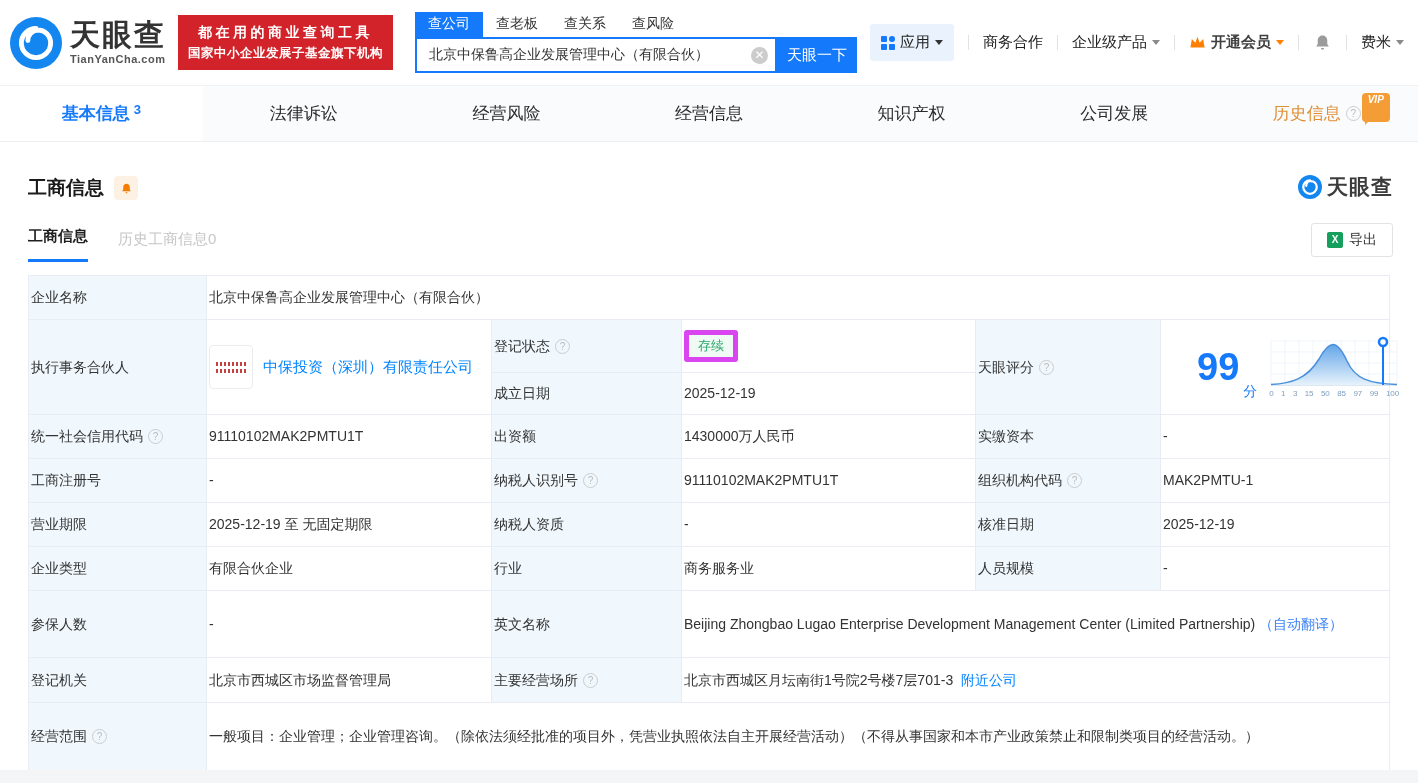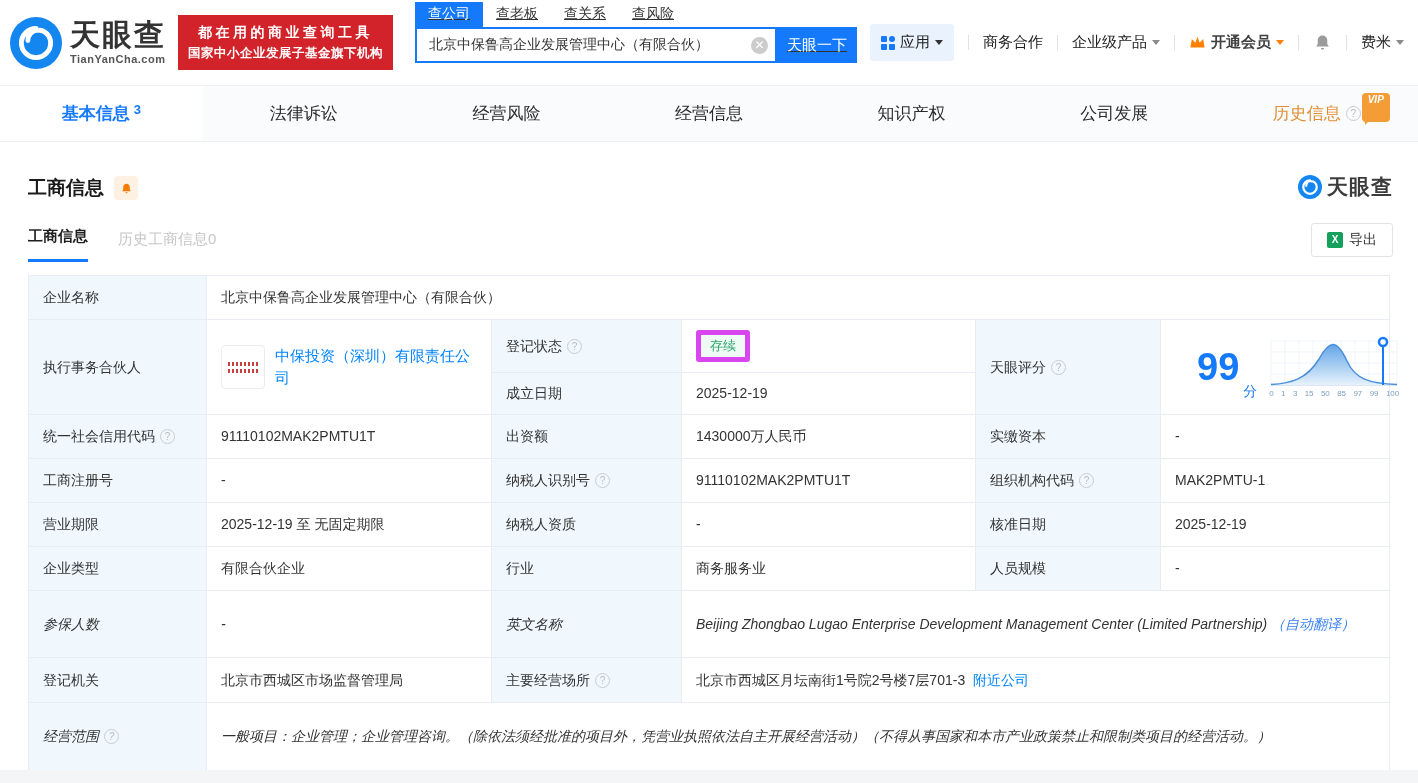--- a/index.html
+++ b/index.html
@@ -11,21 +11,21 @@
   
   .topbar { height:85px; display:flex; align-items:center; padding:0 14px 0 10px; background:#fff; }
   .logo { display:flex; align-items:center; gap:8px; cursor:pointer; }
   .logo-mark { width:52px; height:52px; flex:0 0 auto; }
   .logo-text { display:flex; flex-direction:column; line-height:1; }
   .logo-title { font-size:30px; font-weight:bold; color:#333; letter-spacing:2px; }
   .logo-domain { font-size:11px; color:#555; font-weight:bold; margin-top:4px; letter-spacing:0.5px; }
   .promo-banner { margin-left:12px; background:#d2232a; color:#fff; padding:7px 10px; line-height:1.55; text-align:center; }
   .promo-line1 { font-size:14px; font-weight:bold; letter-spacing:3.5px; }
   .promo-line2 { font-size:12.5px; font-weight:bold; letter-spacing:0.5px; }
-  .search-block { margin-left:22px; align-self:flex-start; margin-top:3px;text-decoration:underline; }
+  .search-block { margin-left:22px; align-self:flex-start; margin-top:13px; }
   .search-tabs { display:flex; align-items:flex-end; height:24px; font-size:14px; }
   .search-tab { padding:3px 13px 4px; color:#333; cursor:pointer; }
   .search-tab.active { background:#1479fb; color:#fff; }
   .search-row { display:flex; }
   .search-input-wrap { position:relative; }
   .search-input-wrap input {
     width:362px; height:36px; border:2px solid #1479fb; outline:none;
     font-size:14px; color:#333; padding:0 34px 0 12px;
     font-family:"Liberation Sans","DejaVu Sans",sans-serif;
   }
@@ -71,33 +71,33 @@
   .subtab.muted { color:#c6c6c6; }
   .export-btn { position:absolute; right:-3px; bottom:5px; width:82px; height:34px; background:#fff;
     border:1px solid #e3e3e3; border-radius:3px; display:flex; align-items:center; justify-content:center;
     gap:6px; font-size:14px; color:#333; cursor:pointer; }
   .excel-icon { width:16px; height:16px; background:#169f5c; border-radius:2px; color:#fff; font-size:10px;
     font-weight:bold; line-height:16px; text-align:center; }
   
   .info-table { margin:13px 28px 0; border:1px solid #e9edf3; font-size:14px; color:#333; }
   .trow { display:flex; border-bottom:1px solid #e9edf3; align-items:stretch; }
   .trow:last-child { border-bottom:none; }
-  .cell { padding:10px 14px; display:flex; align-items:center; border-right:1px solid #e9edf3; line-height:1.5; }
+  .cell { padding:10px 2px; display:flex; align-items:center; border-right:1px solid #e9edf3; line-height:1.5; }
   .cell:last-child { border-right:none; }
   .cell.label { background:#f0f8fe; color:#333; }
   .c1 { width:178px; flex:0 0 auto; }
   .c2 { width:285px; flex:0 0 auto; }
   .c3 { width:190px; flex:0 0 auto; }
   .c4 { width:294px; flex:0 0 auto; }
   .c5 { width:185px; flex:0 0 auto; }
   .c6 { flex:1; }
   .span-rest { flex:1; }
   .h44 { min-height:44px; }
   .h45 { min-height:45px; }
-  .h67 { min-height:67px;font-style:italic; }
+  .h67 { min-height:67px; }
   .h90 { min-height:90px; }
   .subgrid { width:484px; flex:0 0 auto; display:flex; flex-direction:column; border-right:1px solid #e9edf3; }
   .subrow { flex:1; display:flex; border-bottom:1px solid #e9edf3; }
   .subrow:last-child { border-bottom:none; }
   .subrow .c3 { border-right:1px solid #e9edf3; }
   .subrow .c4 { border-right:none; flex:1; }
   .blue-link { color:#0084ff; cursor:pointer; text-decoration:none; }
   .status-badge { display:inline-block; padding:2px 9px; border:5px solid #d946ef; color:#2fa86d;
     background:#f0faf5; border-radius:3px; font-size:13px; line-height:1.4; }
   .partner-cell { gap:10px; }

